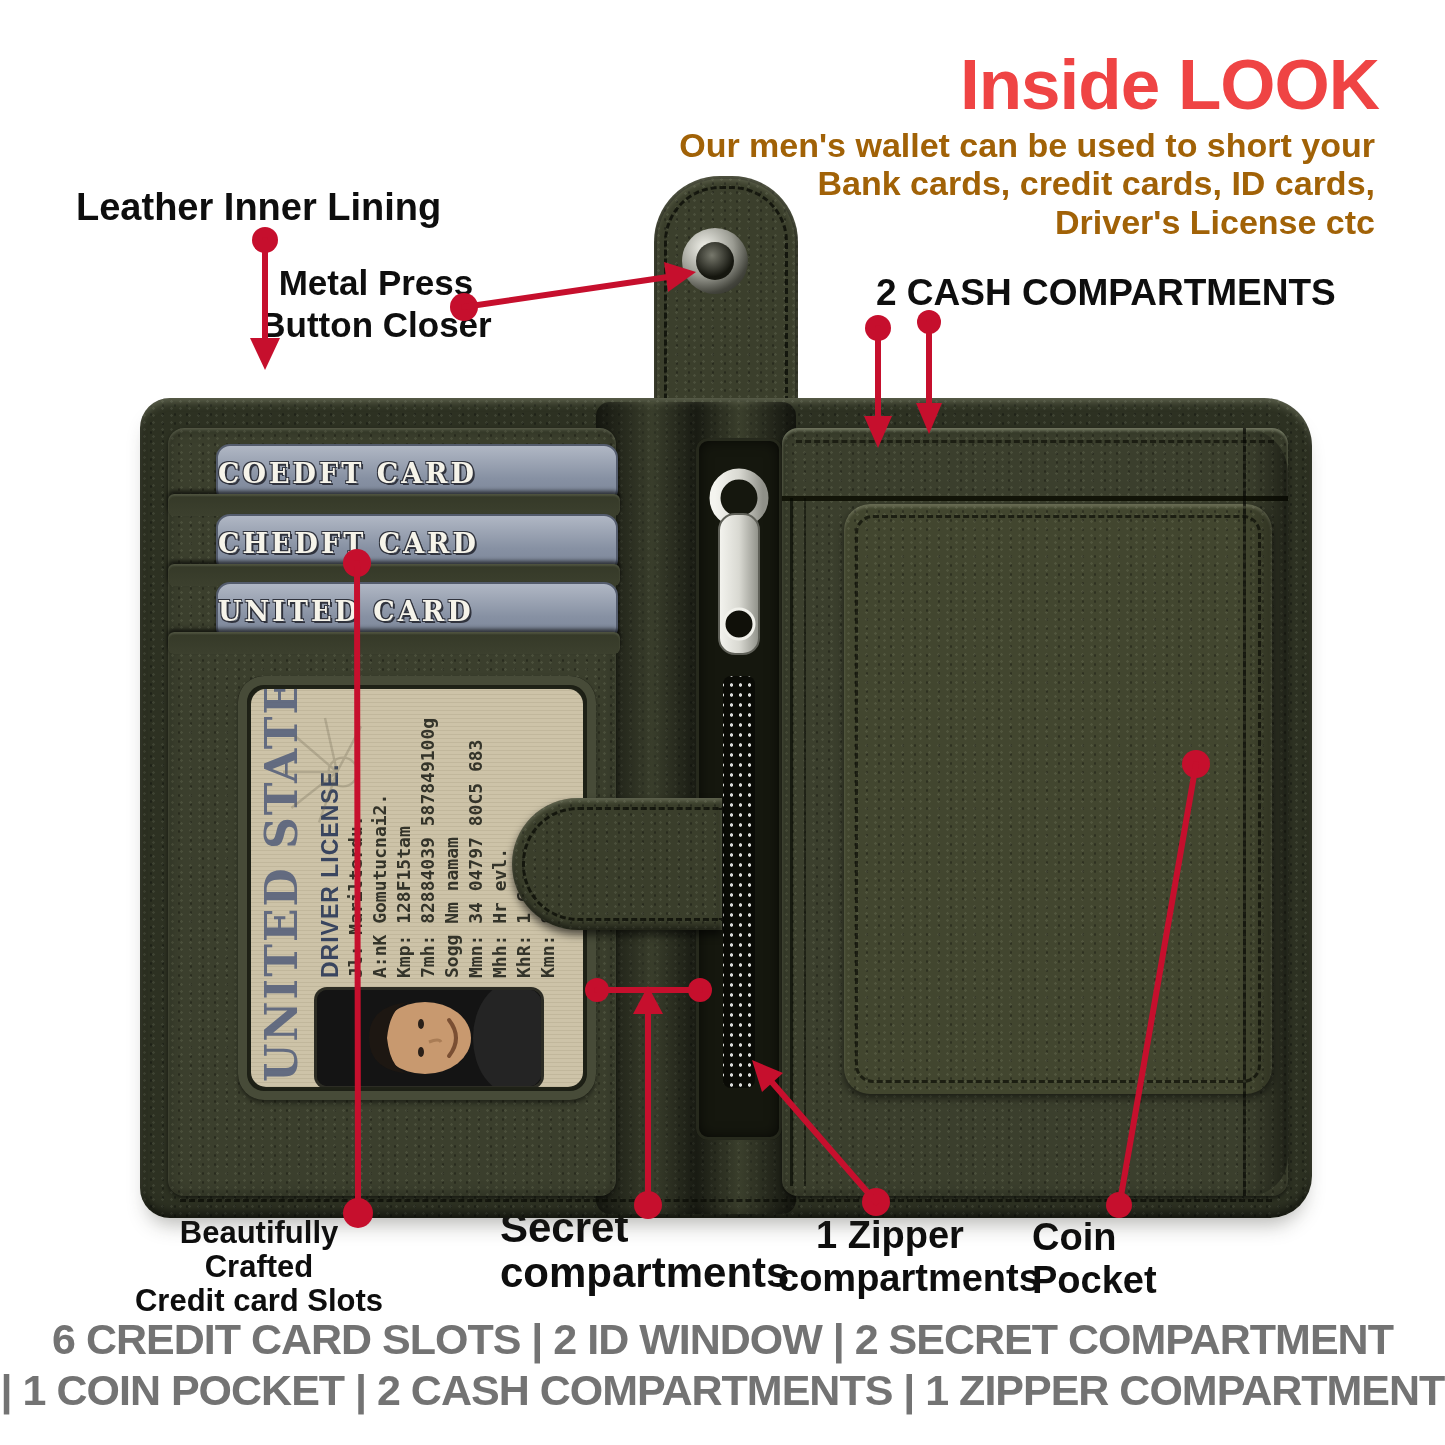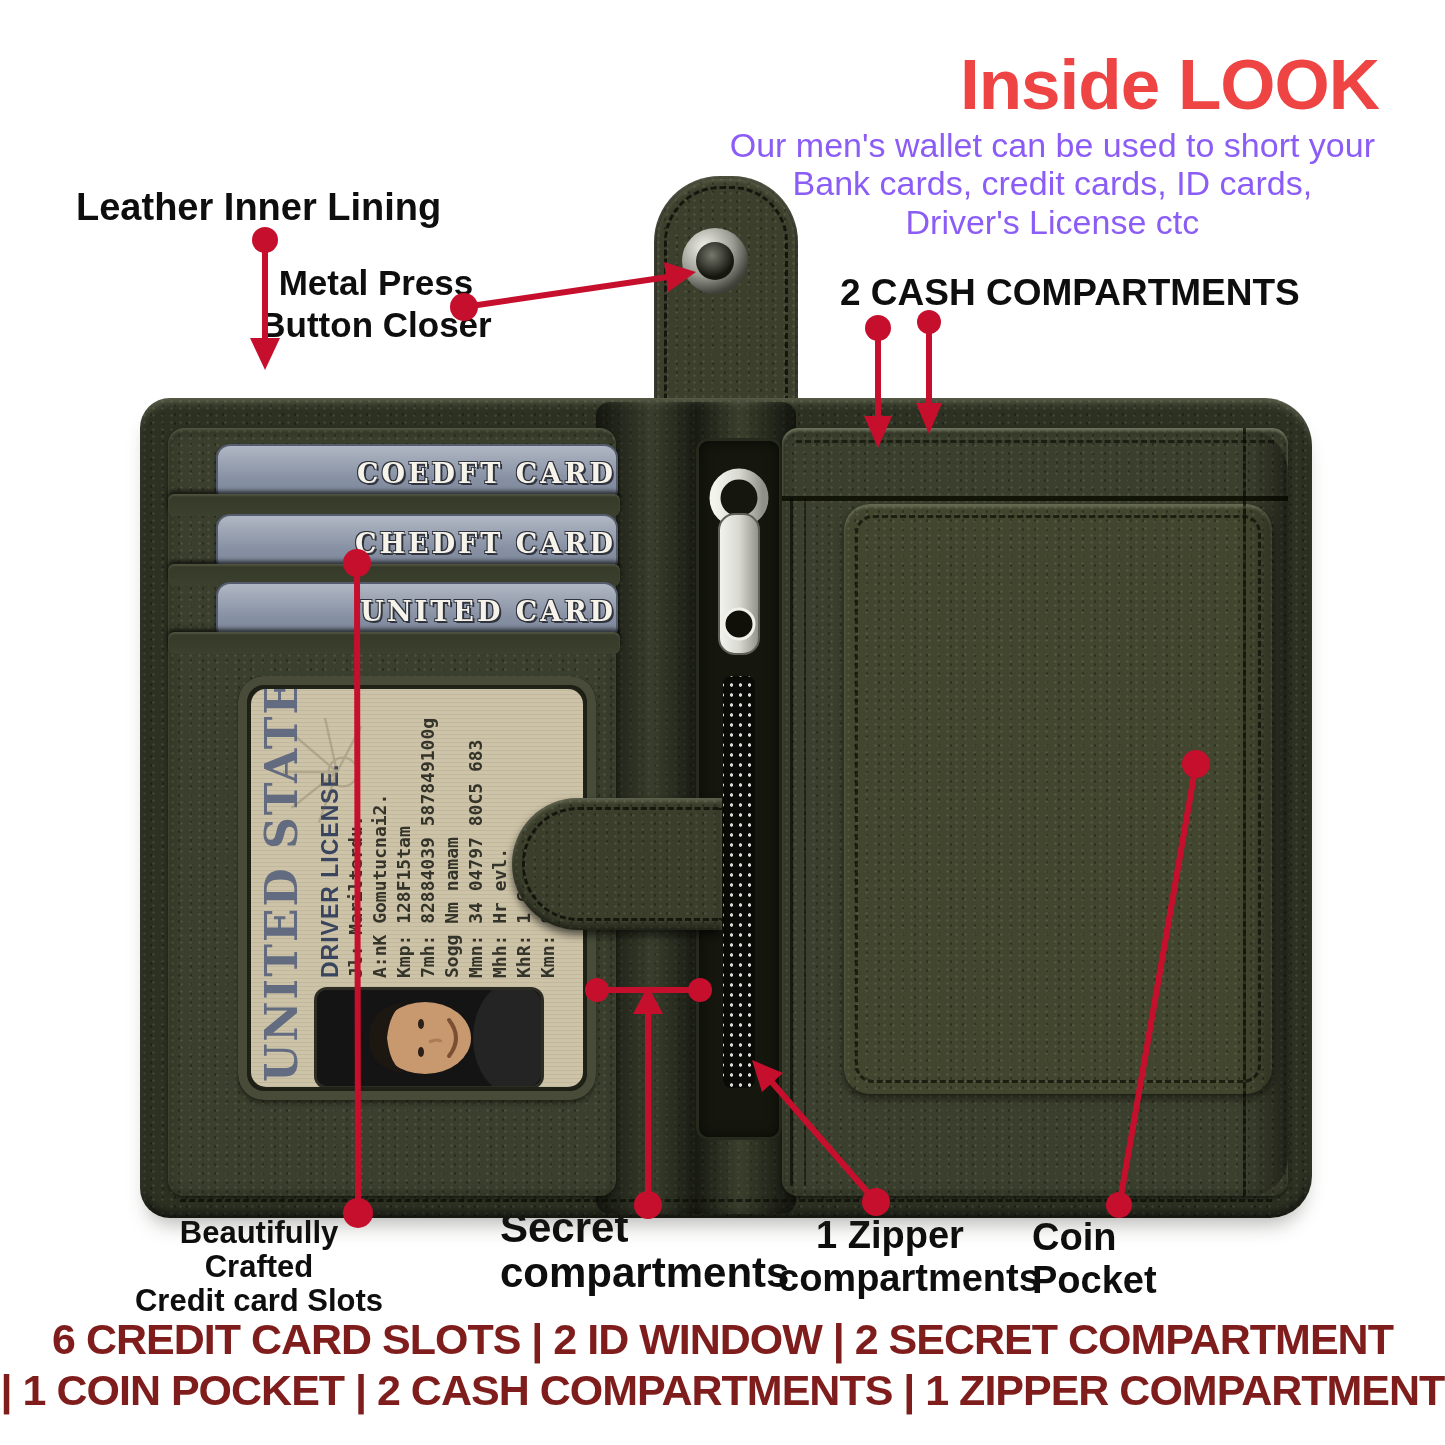--- a/index.html
+++ b/index.html
@@ -2,31 +2,31 @@
 <html><head>
 <meta charset="utf-8">
 <style>
   html,body{margin:0;padding:0;background:#ffffff;}
   #stage{position:relative;width:1445px;height:1445px;background:#ffffff;overflow:hidden;
          font-family:"Liberation Sans",sans-serif;}
   .abs{position:absolute;}
 
   
   .title{right:66px;top:44px;font-size:71px;font-weight:bold;letter-spacing:-1px;color:#ef4444;}
-  .subtitle{right:70px;top:126px;text-align:center;font-size:34px;font-weight:normal;color:#8b5cf6;line-height:1.13;}
+  .subtitle{right:70px;top:126px;text-align:right;font-size:34px;font-weight:bold;color:#a16207;line-height:1.13;}
   .lbl{color:#0e0e0e;font-weight:bold;}
   .lbl-leather{left:76px;top:186px;font-size:38px;}
   .lbl-metal{left:246px;top:262px;width:260px;text-align:center;font-size:35px;line-height:1.2;}
-  .lbl-cash{left:840px;top:272px;font-size:37px;}
+  .lbl-cash{left:876px;top:272px;font-size:37px;}
   .lbl-crafted{left:128px;top:1216px;width:262px;text-align:center;font-size:31px;line-height:1.1;}
   .lbl-secret{left:500px;top:1206px;width:260px;text-align:left;font-size:42px;line-height:1.07;}
   .lbl-zipper{left:778px;top:1214px;width:224px;text-align:center;font-size:38px;line-height:1.12;}
   .lbl-coin{left:1032px;top:1216px;width:170px;font-size:38px;}
   .summary{left:0;top:1314px;width:1445px;text-align:center;font-size:43px;font-weight:bold;
-           color:#7f1d1d;line-height:1.18;letter-spacing:-1px;}
+           color:#737373;line-height:1.18;letter-spacing:-1px;}
 
   
   .leather{background-image:
       radial-gradient(circle, rgba(215,222,190,.10) 1px, transparent 1.5px),
       radial-gradient(circle, rgba(0,0,0,.30) 1px, transparent 1.4px);
       background-size:9px 7px,12px 9px;background-position:0 0,5px 3px;}
 
   
   .strap{left:654px;top:176px;width:144px;height:256px;z-index:1;background-color:#3b3f2c;
          border-radius:66px 66px 0 0;
@@ -49,21 +49,21 @@
   .panel-right{left:642px;top:30px;width:506px;height:768px;}
   .fold{left:456px;top:4px;width:200px;height:812px;border-radius:14px;
         background:linear-gradient(90deg, rgba(0,0,0,.55), rgba(85,90,65,.30) 28%, rgba(0,0,0,.45) 50%,
                    rgba(90,95,68,.30) 72%, rgba(0,0,0,.60));}
 
   
   .card-row{left:48px;width:402px;height:58px;}
   .card{position:absolute;inset:0;border-radius:14px 14px 12px 12px;
         background:linear-gradient(180deg,#b0b7c4,#8791a3 60%,#7b8598);
         border:2px solid #545c6d;box-shadow:0 2px 3px rgba(0,0,0,.55);
-        display:flex;align-items:center;justify-content:flex-end;}
+        display:flex;align-items:center;justify-content:flex-start;}
   .card span{font-family:"DejaVu Serif",serif;font-weight:bold;font-size:27px;letter-spacing:3px;color:#f6f4ea;
         text-shadow:2px 2px 0 #30333d,-1px -1px 0 #30333d,1px -1px 0 #30333d,-1px 1px 0 #30333d;}
   .slot-lip{position:absolute;left:-48px;right:-2px;bottom:-14px;height:22px;border-radius:6px;
         background:linear-gradient(180deg,#21251634,#3c402e);background-color:#3a3e2c;
         box-shadow:0 -3px 4px rgba(0,0,0,.65), inset 0 2px 2px rgba(195,200,170,.18);}
 
   
   .id-window{left:70px;top:248px;width:358px;height:424px;border-radius:26px;background:#23261a;
              box-shadow:inset 0 0 0 9px #474b38, inset 0 0 20px rgba(0,0,0,.85), 0 3px 5px rgba(0,0,0,.45);}
   .license{position:absolute;left:13px;top:13px;right:13px;bottom:13px;border-radius:15px;overflow:hidden;

